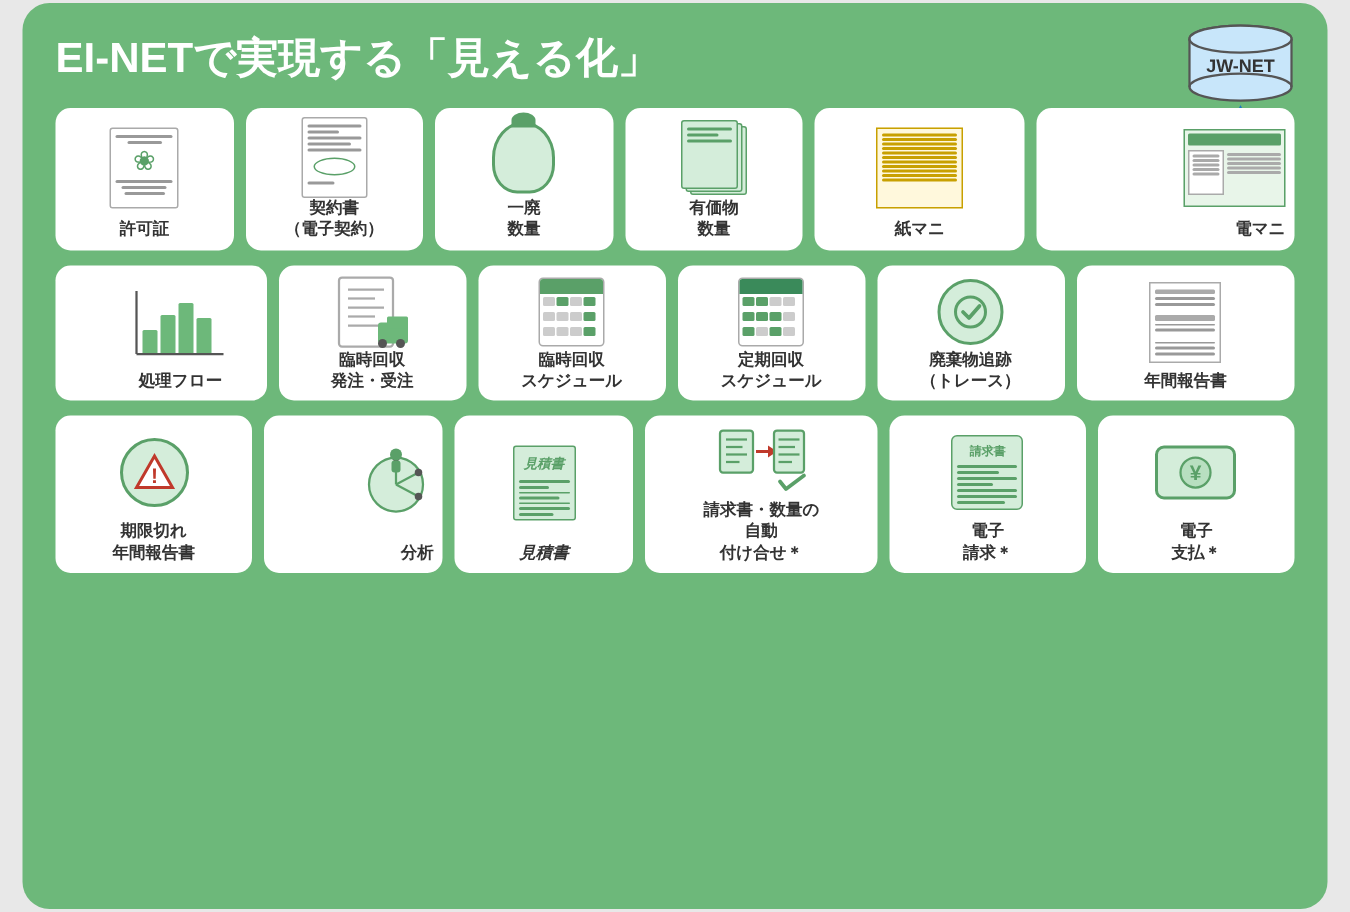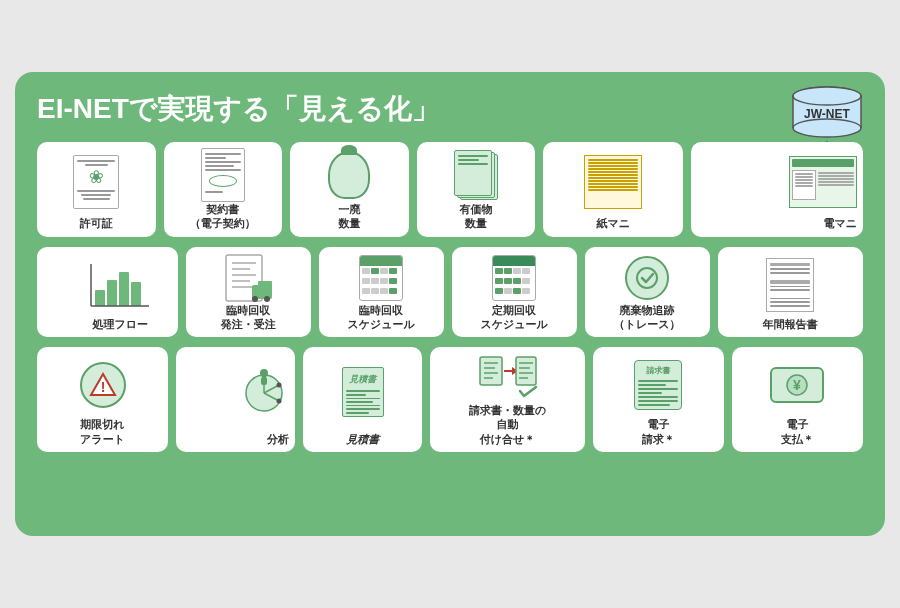--- a/index.html
+++ b/index.html
@@ -7,21 +7,21 @@
       width: 900px;
       height: 608px;
       background: #e8e8e8;
       display: flex;
       align-items: center;
       justify-content: center;
       font-family: 'Meiryo', 'Hiragino Kaku Gothic Pro', 'MS Gothic', sans-serif;
     }
     .main-card {
       width: 870px;
-      height: 464px;
+      height: 604px;
       background: #6db87a;
       border-radius: 18px;
       padding: 18px 22px;
       position: relative;
     }
     .title {
       font-size: 28px;
       font-weight: bold;
       color: #fff;
       margin-bottom: 14px;
@@ -538,21 +538,21 @@
     <div class="item" style="flex:1; min-width:85px;">
       <div class="item-icon-area">
         <div class="alert-icon">
           <svg width="28" height="28" viewBox="0 0 28 28">
             <polygon points="14,3 26,24 2,24" fill="#fff" stroke="#c0392b" stroke-width="2"></polygon>
             <text x="14" y="21" text-anchor="middle" font-size="14" fill="#c0392b" font-weight="bold">!</text>
           </svg>
         </div>
       </div>
       <div class="item-label" style="white-space:pre-line;">期限切れ
-アラート</div>
+年間報告書</div>
     </div>
 
     <div class="item" style="flex:0.9; min-width:80px;align-items:flex-end;">
       <div class="item-icon-area">
         <svg width="50" height="50" viewBox="0 0 50 50">
 
           <circle cx="25" cy="26" r="18" fill="#d4edda" stroke="#5aa068" stroke-width="1.5"></circle>
           <line x1="25" y1="8" x2="25" y2="26" stroke="#5aa068" stroke-width="1.5"></line>
           <line x1="25" y1="26" x2="40" y2="18" stroke="#5aa068" stroke-width="1.5"></line>
           <line x1="25" y1="26" x2="40" y2="34" stroke="#5aa068" stroke-width="1.5"></line>

